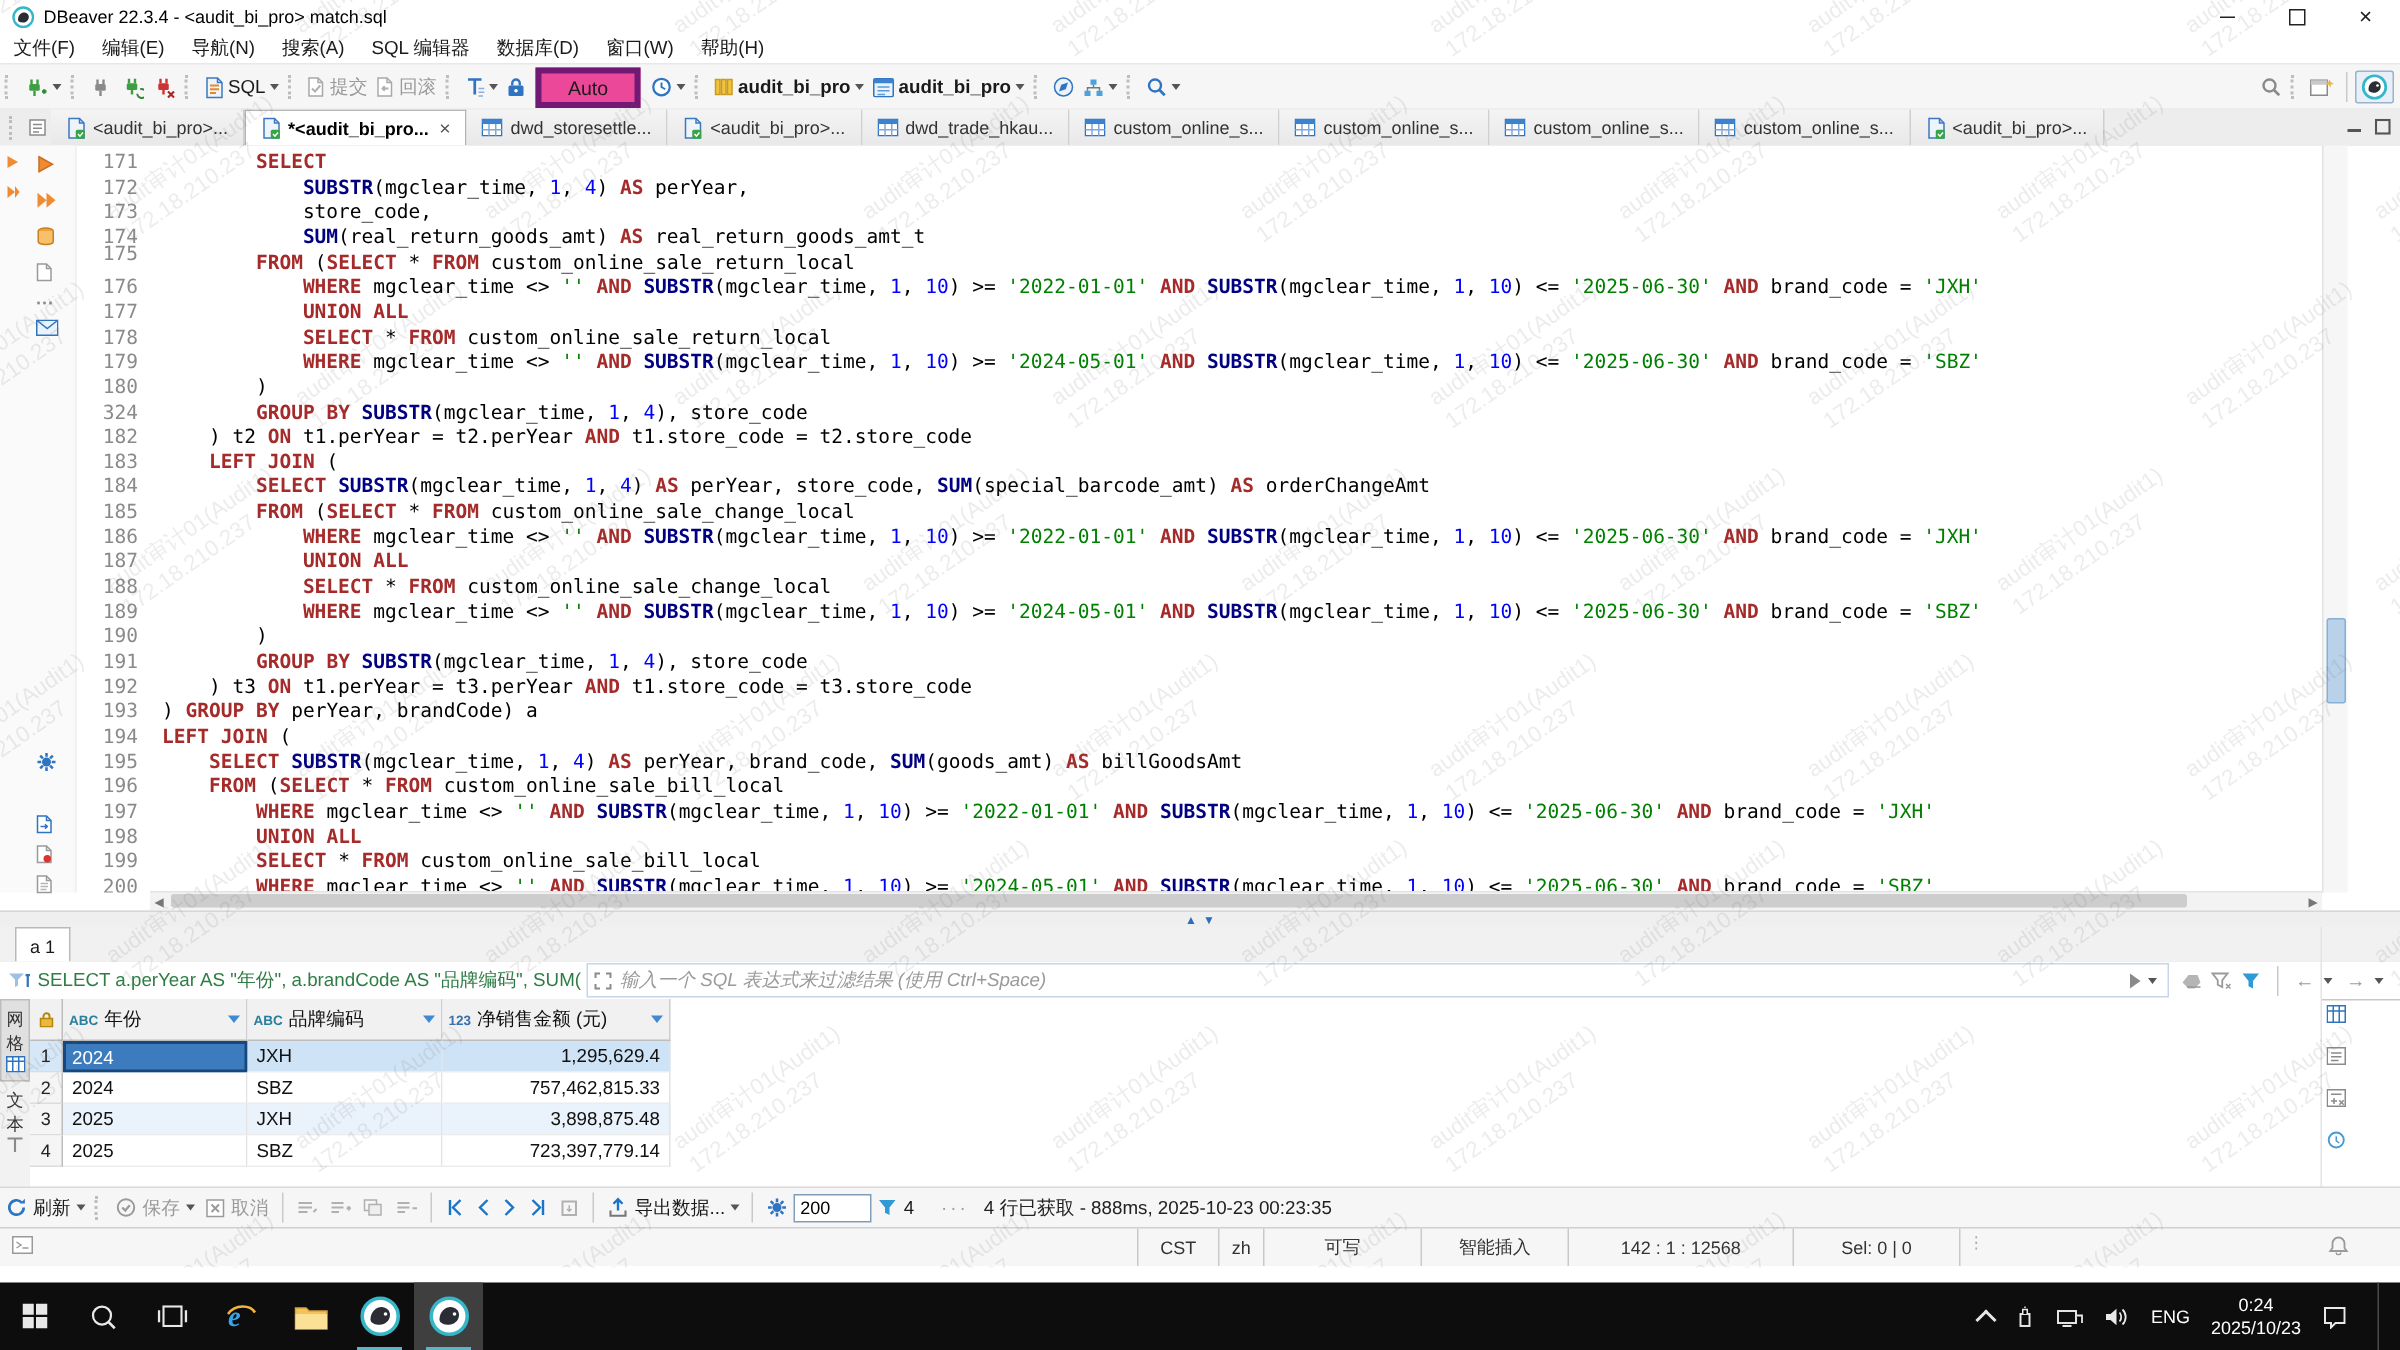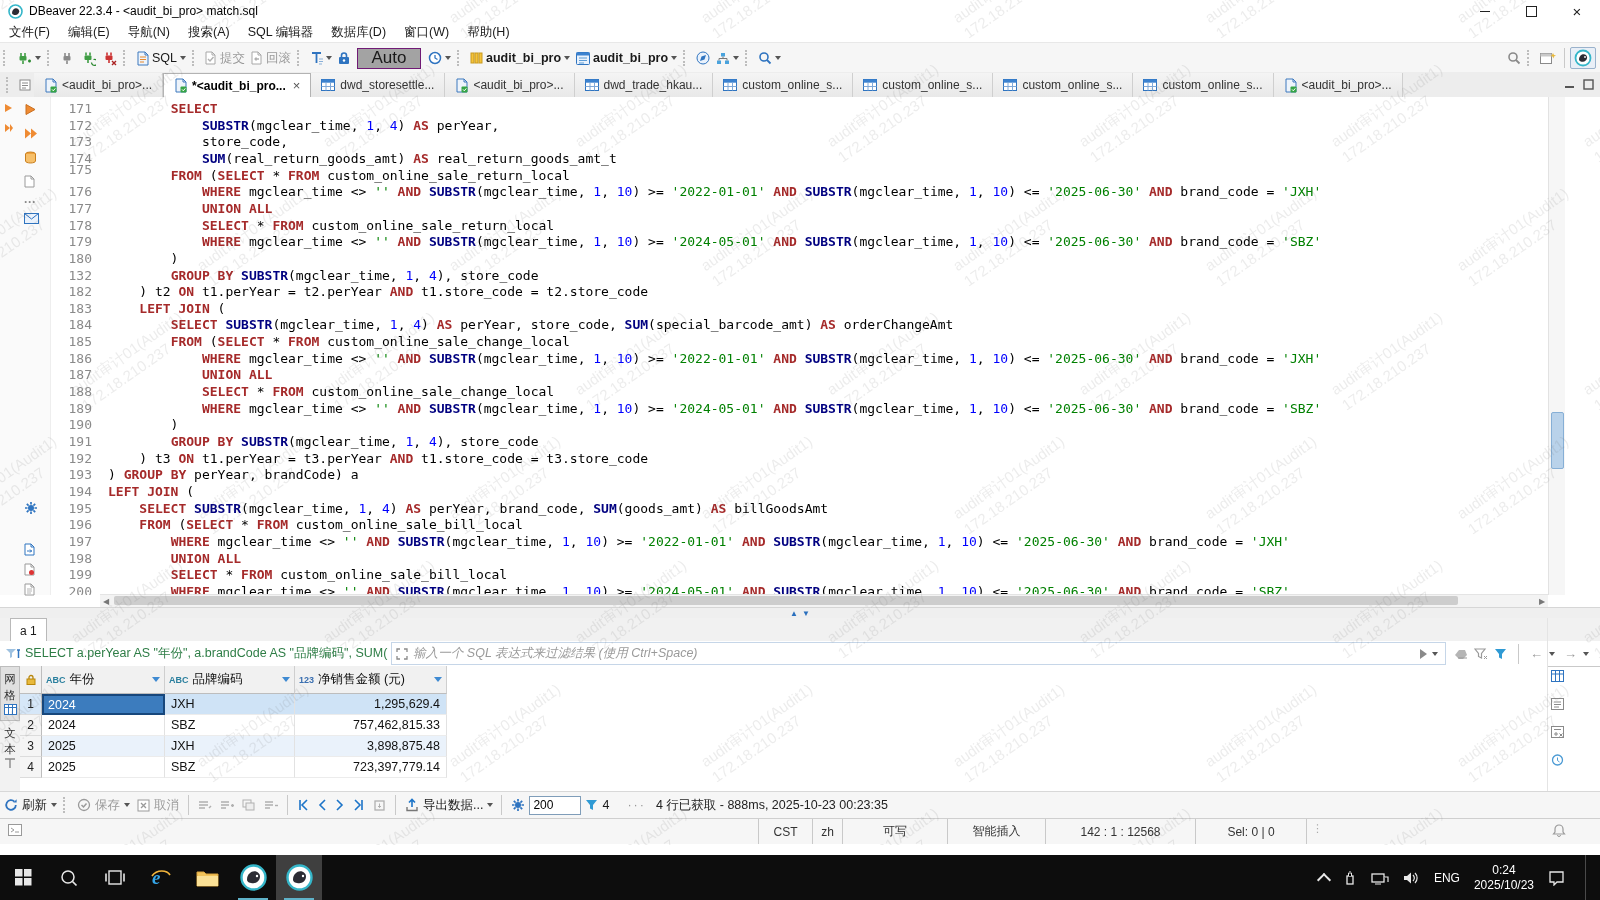--- a/index.html
+++ b/index.html
@@ -21,21 +21,21 @@
   .menu-item{padding:0 9px;font-size:12.5px;}
   
   #toolbar{position:absolute;top:42px;left:0;right:0;height:30px;background:#f6f6f6;
            border-top:1px solid #e8e8e8;border-bottom:1px solid #dcdcdc;display:flex;align-items:center;}
   .handle{width:5px;height:16px;border-left:2px dotted #bdbdbd;margin:0 3px;}
   .tbtn{display:flex;align-items:center;gap:3px;padding:0 3px;height:24px;}
   .tlabel{font-size:12.5px;}
   .tlabel.b{font-weight:bold;}
   .dis{color:#9a9a9a;}
   .car{width:0;height:0;border-left:3px solid transparent;border-right:3px solid transparent;border-top:4px solid #555;margin:0 3px 0 0;}
-  .combo{width:62px;height:19px;border:1px solid #701a75;background:#a3a3a3;display:flex;align-items:center;justify-content:center;margin:0 4px;font-size:17px;}
+  .combo{width:62px;height:19px;border:4px solid #701a75;background:#ec4899;display:flex;align-items:center;justify-content:center;margin:0 4px;font-size:13px;}
   .tb-right{margin-left:auto;display:flex;align-items:center;margin-right:4px;}
   .vsep{width:1px;height:20px;background:#c9c9c9;margin:0 5px;}
   .persp{border:1px solid #9ab2cc;background:#e9eff7;border-radius:2px;padding:1px 3px;}
   
   #tabbar{position:absolute;top:72px;left:0;right:0;height:25px;background:#ededed;border-bottom:1px solid #c6c6c6;display:flex;align-items:flex-end;}
   #tabbar-left{display:flex;align-items:center;height:100%;padding:0 3px;gap:3px;}
   #tabs{display:flex;height:24px;flex:1;overflow:hidden;}
   .tab{display:flex;align-items:center;gap:5px;padding:0 10px;border-right:1px solid #cfcfcf;font-size:12px;color:#333;background:linear-gradient(#f4f4f4,#e8e8e8);}
   .tab.active{background:#fff;border:1px solid #b3b3b3;border-bottom:none;color:#000;}
   .tab.active .tablabel{font-weight:bold;}
@@ -513,21 +513,21 @@
       <div class="gl" style="top: 0px;">171</div>
       <div class="gl" style="top: 16.65px;">172</div>
       <div class="gl" style="top: 33.3px;">173</div>
       <div class="gl" style="top: 49.95px;">174</div>
       <div class="gl" style="top: 61px;">175</div>
       <div class="gl" style="top: 83.25px;">176</div>
       <div class="gl" style="top: 99.9px;">177</div>
       <div class="gl" style="top: 116.55px;">178</div>
       <div class="gl" style="top: 133.2px;">179</div>
       <div class="gl" style="top: 149.85px;">180</div>
-      <div class="gl" style="top: 166.5px;">132</div>
+      <div class="gl" style="top: 166.5px;">324</div>
       <div class="gl" style="top: 183.15px;">182</div>
       <div class="gl" style="top: 199.8px;">183</div>
       <div class="gl" style="top: 216.45px;">184</div>
       <div class="gl" style="top: 233.1px;">185</div>
       <div class="gl" style="top: 249.75px;">186</div>
       <div class="gl" style="top: 266.4px;">187</div>
       <div class="gl" style="top: 283.05px;">188</div>
       <div class="gl" style="top: 299.7px;">189</div>
       <div class="gl" style="top: 316.35px;">190</div>
       <div class="gl" style="top: 333px;">191</div>

